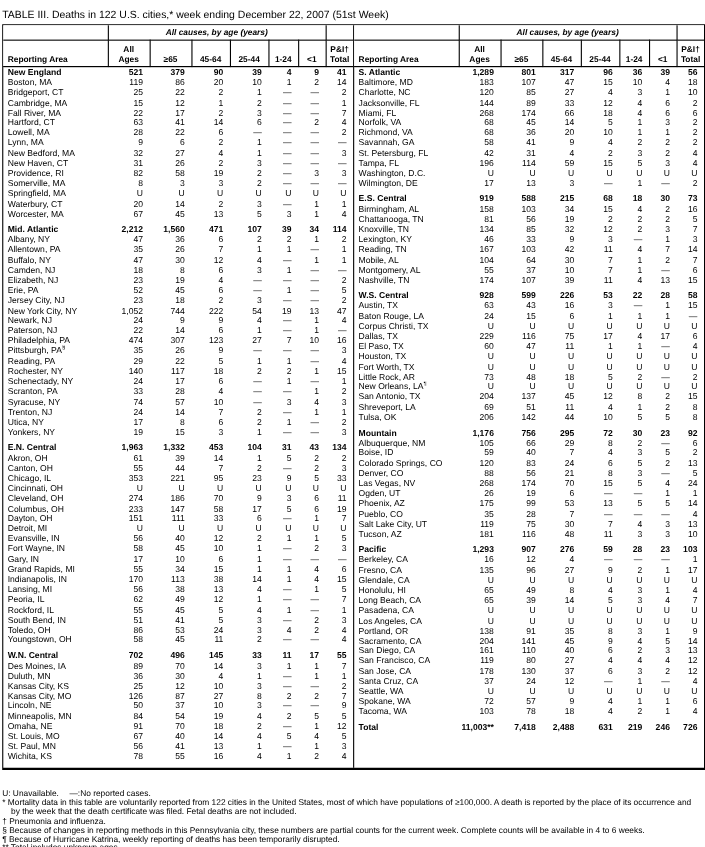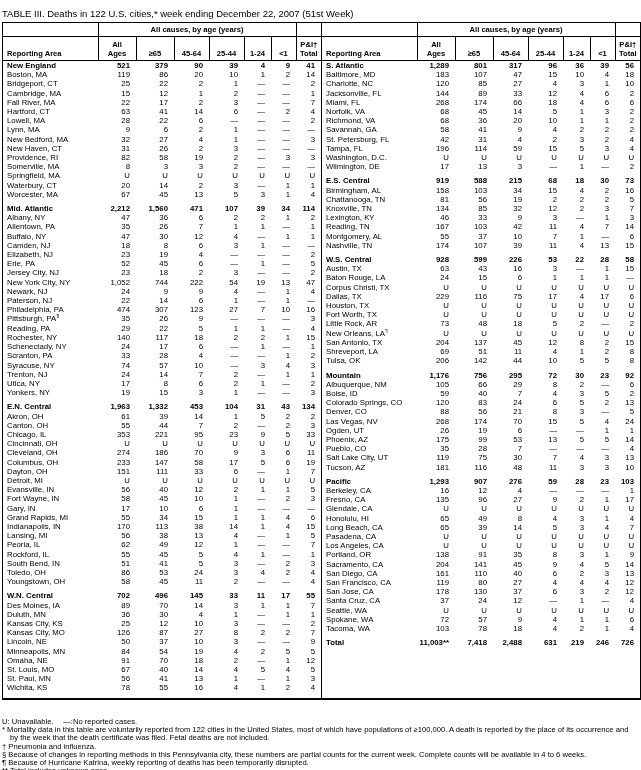--- a/index.html
+++ b/index.html
@@ -19,21 +19,21 @@
   .half{width:318px;}
   .half.right{border-left:1px solid #000;}
   table{border-collapse:collapse;table-layout:fixed;width:318px;}
   col.c-area{width:95px;}
   col.c-n1{width:38px;} col.c-n2{width:38px;} col.c-n3{width:35px;}
   col.c-n4{width:35px;} col.c-n5{width:27px;} col.c-n6{width:25px;} col.c-n7{width:25px;}
   thead th{
     font-size:7.6px;font-weight:bold;padding:0;margin:0;
     border-right:1px solid #000;background:#fff;
   }
-  thead tr.hr1 th{height:13px;border-bottom:1px solid #000;text-align:center;vertical-align:middle;}
+  thead tr.hr1 th{height:13px;border-bottom:1px solid #000;text-align:center;vertical-align:middle;font-style:italic;}
   thead tr.hr2 th{
     height:21px;border-bottom:1.5px solid #000;vertical-align:bottom;
     padding-bottom:2px;white-space:pre-line;line-height:8.4px;
   }
   thead th.h-last{border-right:none;}
   thead th.h-area{text-align:left;padding-left:4px;white-space:nowrap;}
   tbody td{
     font-size:7.8px;line-height:9.2px;height:9.2px;padding:0;
     vertical-align:bottom;white-space:nowrap;
   }
@@ -968,20 +968,30 @@
               <td class="area">Reading, TN</td>
               <td class="num">167</td>
               <td class="num">103</td>
               <td class="num">42</td>
               <td class="num">11</td>
               <td class="num">4</td>
               <td class="num">7</td>
               <td class="num">14</td>
             </tr>
             <tr>
+              <td class="area">Mobile, AL</td>
+              <td class="num">104</td>
+              <td class="num">64</td>
+              <td class="num">30</td>
+              <td class="num">7</td>
+              <td class="num">1</td>
+              <td class="num">2</td>
+              <td class="num">7</td>
+            </tr>
+            <tr>
               <td class="area">Montgomery, AL</td>
               <td class="num">55</td>
               <td class="num">37</td>
               <td class="num">10</td>
               <td class="num">7</td>
               <td class="num">1</td>
               <td class="num">—</td>
               <td class="num">6</td>
             </tr>
             <tr>
@@ -1036,20 +1046,30 @@
             </tr>
             <tr>
               <td class="area">Dallas, TX</td>
               <td class="num">229</td>
               <td class="num">116</td>
               <td class="num">75</td>
               <td class="num">17</td>
               <td class="num">4</td>
               <td class="num">17</td>
               <td class="num">6</td>
+            </tr>
+            <tr>
+              <td class="area">El Paso, TX</td>
+              <td class="num">60</td>
+              <td class="num">47</td>
+              <td class="num">11</td>
+              <td class="num">1</td>
+              <td class="num">1</td>
+              <td class="num">—</td>
+              <td class="num">4</td>
             </tr>
             <tr>
               <td class="area">Houston, TX</td>
               <td class="num">U</td>
               <td class="num">U</td>
               <td class="num">U</td>
               <td class="num">U</td>
               <td class="num">U</td>
               <td class="num">U</td>
               <td class="num">U</td>

